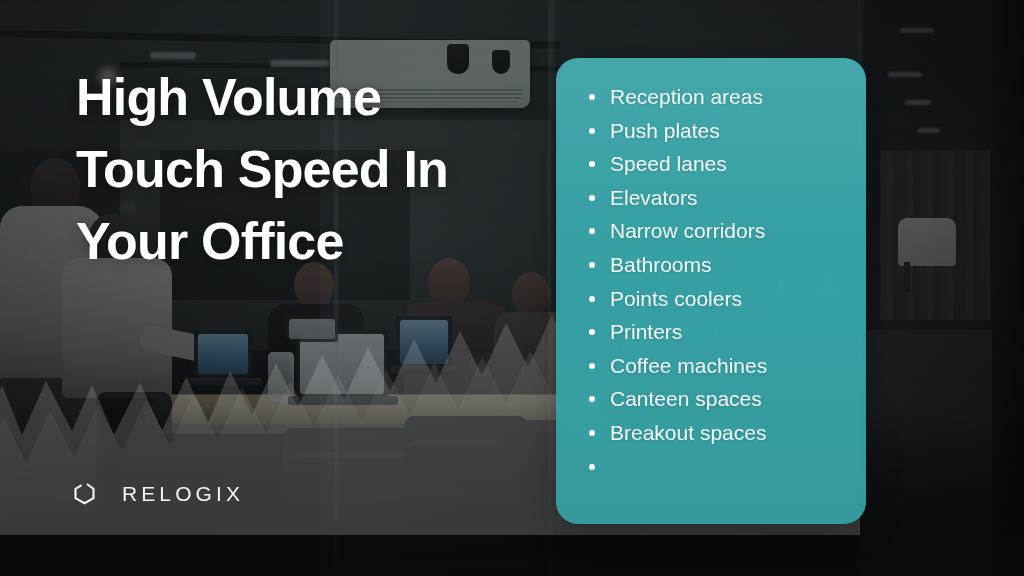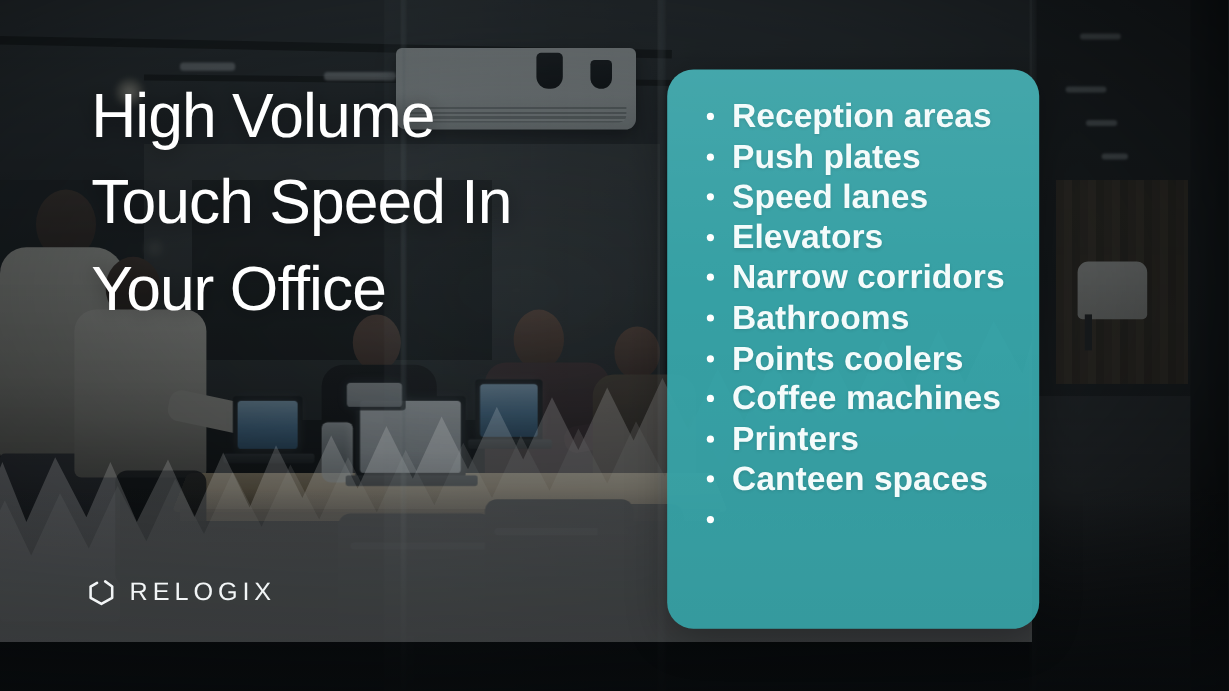--- a/index.html
+++ b/index.html
@@ -186,30 +186,30 @@
   
   .wave-overlay {
     position:absolute; left:-20px; top:235px; width:880px; height:300px;
     opacity:.30; pointer-events:none;
   }
 
   
   .title {
     position:absolute; left:76px; top:62px; width:470px;
     color:#ffffff;
-    font-size:52px; font-weight:400; line-height:1.38;
+    font-size:52px; font-weight:700; line-height:1.38;
     letter-spacing:-0.8px;
     text-shadow:0 2px 16px rgba(0,0,0,.42);
   }
   .title-line { display:block; white-space:nowrap; }
 
   
   .logo {
     position:absolute; left:72px; top:481px;
-    display:flex; align-items:center; gap:11px;
+    display:flex; align-items:center; gap:25px;
   }
   .logo-mark { width:25px; height:25px; display:block; }
   .logo-word {
     color:#f2f5f6; font-size:21px; font-weight:400;
     letter-spacing:4.1px;
   }
 
   
   .panel {
     position:absolute; left:556px; top:58px; width:310px; height:466px;
@@ -220,21 +220,21 @@
   }
   .panel-inner-sheen {
     position:absolute; inset:0;
     background:linear-gradient(180deg,rgba(255,255,255,.07),rgba(255,255,255,0) 40%,rgba(0,0,0,.05));
     pointer-events:none;
   }
   .panel ul { list-style:none; padding:22px 0 0 33px; margin:0; }
   .panel li {
     position:relative;
     color:#f4fbfb;
-    font-size:28px; font-weight:700;
+    font-size:21px; font-weight:400;
     line-height:33.6px;
     padding-left:21px;
     white-space:nowrap;
     text-shadow:0 1px 3px rgba(0,0,0,.12);
   }
   .panel li .bullet {
     position:absolute; left:0; top:14px;
     width:6px; height:6px; border-radius:50%;
     background:#ffffff;
   }
@@ -377,20 +377,21 @@
   <div class="panel">
     <div class="panel-inner-sheen"></div>
     <ul>
         <li><span class="bullet"></span><span>Reception areas</span></li>
         <li><span class="bullet"></span><span>Push plates</span></li>
         <li><span class="bullet"></span><span>Speed lanes</span></li>
         <li><span class="bullet"></span><span>Elevators</span></li>
         <li><span class="bullet"></span><span>Narrow corridors</span></li>
         <li><span class="bullet"></span><span>Bathrooms</span></li>
         <li><span class="bullet"></span><span>Points coolers</span></li>
+        <li><span class="bullet"></span><span>Printers</span></li>
         <li><span class="bullet"></span><span>Coffee machines</span></li>
-        <li><span class="bullet"></span><span>Printers</span></li>
         <li><span class="bullet"></span><span>Canteen spaces</span></li>
+        <li><span class="bullet"></span><span>Breakout spaces</span></li>
         <li><span class="bullet"></span></li>
       </ul>
   </div>
 
 </div>
 
 </body></html>

